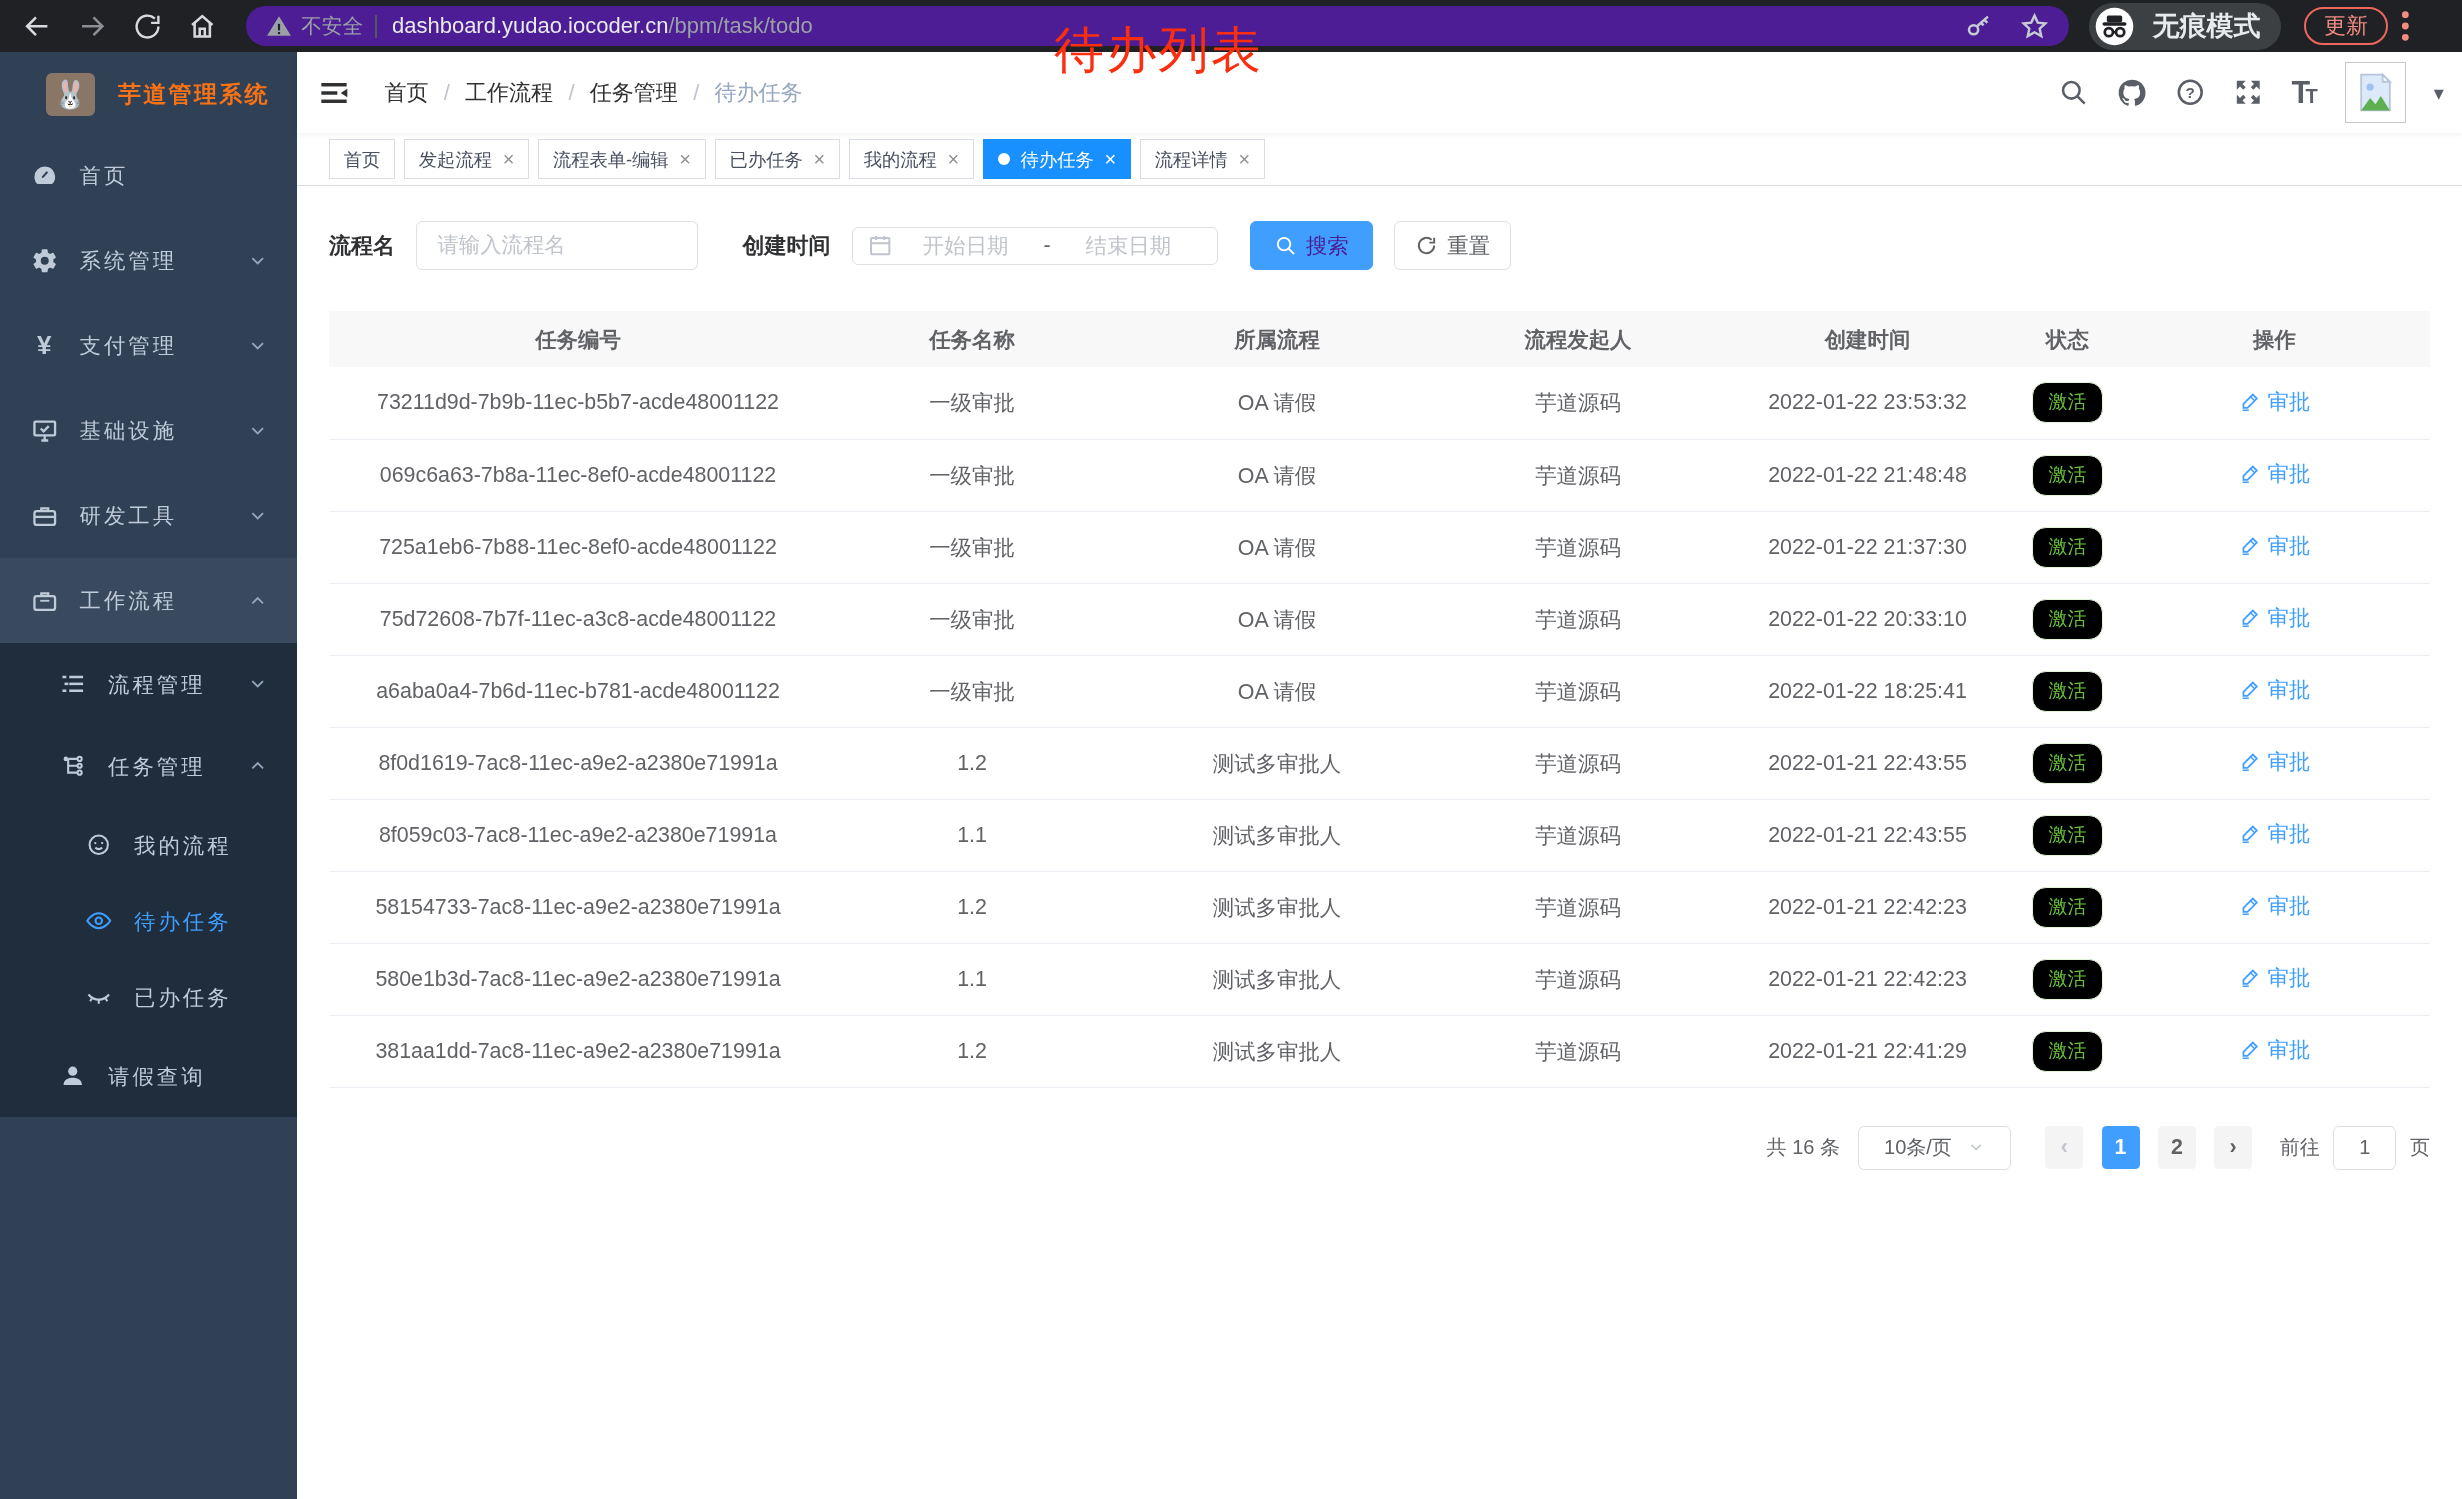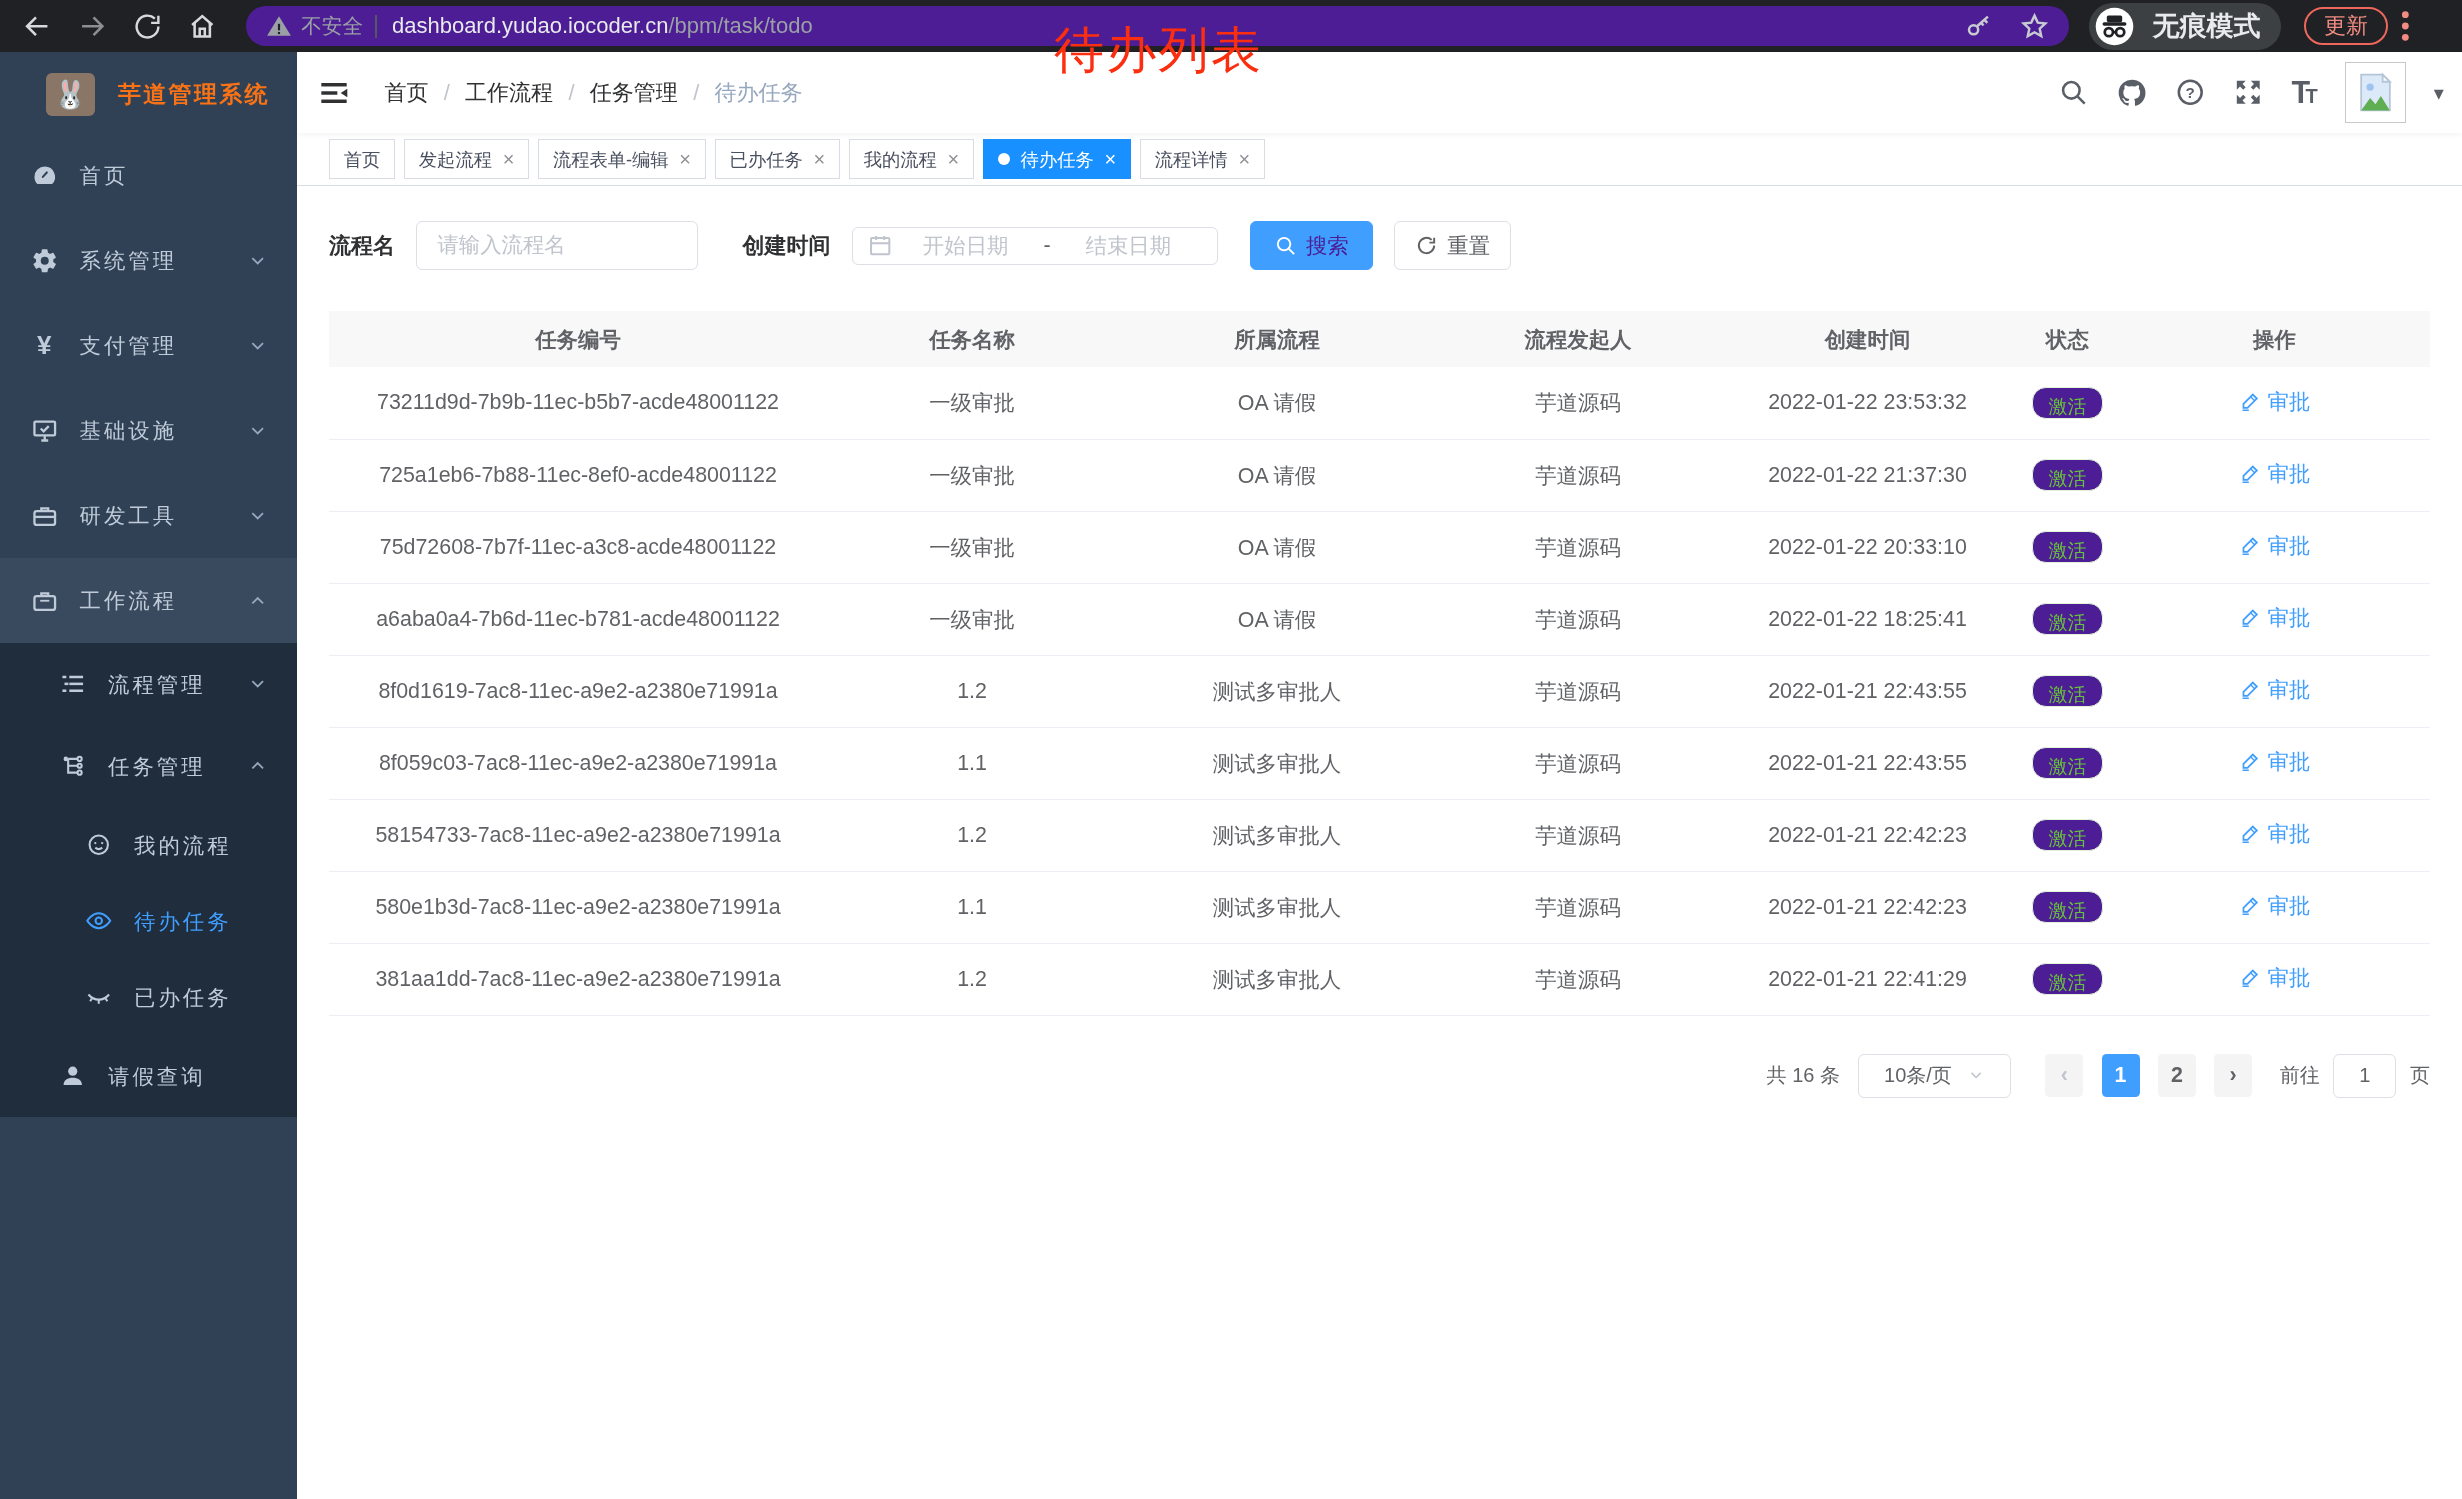--- a/index.html
+++ b/index.html
@@ -75,21 +75,21 @@
   .date-sep { color:#606266; font-size:21.4px; padding:0 4.6px; }
   .btn { height:49px; border-radius:6.1px; font-size:21.4px; display:flex; align-items:center; gap:9.2px; cursor:pointer; white-space:nowrap; }
   .btn-search { margin-left:32px; background:#409eff; border:1.5px solid #409eff; color:#4c1d95; padding:0 23px; }
   .btn-reset { margin-left:21.4px; background:#fff; border:1.5px solid #dcdfe6; color:#606266; padding:0 20px; }
 
   
   .table-wrap { margin:41px 32px 0 32px; }
   table { width:100%; border-collapse:collapse; table-layout:fixed; }
   thead th { background:#f8f8f9; height:56px; font-size:21.4px; color:#606266; font-weight:bold; text-align:center; }
   tbody td { height:72px; font-size:21.4px; color:#606266; text-align:center; border-bottom:1.5px solid #ebeef5; background:#fff; white-space:nowrap; }
-  .badge { display:inline-block; background:#4c1d95; border:1.5px solid #e1f3d8; color:#67c23a; font-size:19px; height:32px; line-height:38px; padding:0 15.3px; border-radius:14px; }
+  .badge { display:inline-block; background:#000000; border:1.5px solid #e1f3d8; color:#67c23a; font-size:19px; height:41px; line-height:38px; padding:0 15.3px; border-radius:14px; }
   .approve { display:inline-flex; align-items:center; gap:7.6px; color:#409eff; font-size:21.4px; cursor:pointer; }
 
   
   .pagination { display:flex; align-items:center; justify-content:flex-end; margin:38px 32px 0 0; font-size:20px; color:#606266; }
   .p-total { margin-right:18.3px; }
   .p-select { width:153px; height:44px; border:1.5px solid #dcdfe6; border-radius:6.1px; display:flex; align-items:center; justify-content:center; gap:15.3px; color:#606266; margin-right:34px; background:#fff; cursor:pointer; }
   .p-btn { min-width:38px; height:43px; border-radius:4.6px; background:#f4f4f5; display:flex; align-items:center; justify-content:center; font-size:21.4px; color:#606266; font-weight:bold; margin-right:18.3px; cursor:pointer; }
   .p-btn.disabled { color:#c0c4cc; }
   .p-btn.current { background:#409eff; color:#fff; }
   .p-goto { margin-left:27.5px; margin-right:13.7px; }
@@ -474,20 +474,35 @@
           <td><span class="badge">激活</span></td>
           <td><span class="approve">
                 <svg width="21.4" height="21.4" viewBox="0 0 24 24" fill="none" stroke="#409eff" stroke-width="2">
                   <path d="M5 19h4.5L20 8.5 15.5 4 5 14.5V19z"></path>
                   <path d="M13 6.5l4.5 4.5M4 21.5h7" stroke-width="1.6"></path>
                 </svg>
                 <span>审批</span>
               </span></td>
         </tr>
         <tr>
+          <td>069c6a63-7b8a-11ec-8ef0-acde48001122</td>
+          <td>一级审批</td>
+          <td>OA 请假</td>
+          <td>芋道源码</td>
+          <td>2022-01-22 21:48:48</td>
+          <td><span class="badge">激活</span></td>
+          <td><span class="approve">
+                <svg width="21.4" height="21.4" viewBox="0 0 24 24" fill="none" stroke="#409eff" stroke-width="2">
+                  <path d="M5 19h4.5L20 8.5 15.5 4 5 14.5V19z"></path>
+                  <path d="M13 6.5l4.5 4.5M4 21.5h7" stroke-width="1.6"></path>
+                </svg>
+                <span>审批</span>
+              </span></td>
+        </tr>
+        <tr>
           <td>725a1eb6-7b88-11ec-8ef0-acde48001122</td>
           <td>一级审批</td>
           <td>OA 请假</td>
           <td>芋道源码</td>
           <td>2022-01-22 21:37:30</td>
           <td><span class="badge">激活</span></td>
           <td><span class="approve">
                 <svg width="21.4" height="21.4" viewBox="0 0 24 24" fill="none" stroke="#409eff" stroke-width="2">
                   <path d="M5 19h4.5L20 8.5 15.5 4 5 14.5V19z"></path>
                   <path d="M13 6.5l4.5 4.5M4 21.5h7" stroke-width="1.6"></path>

